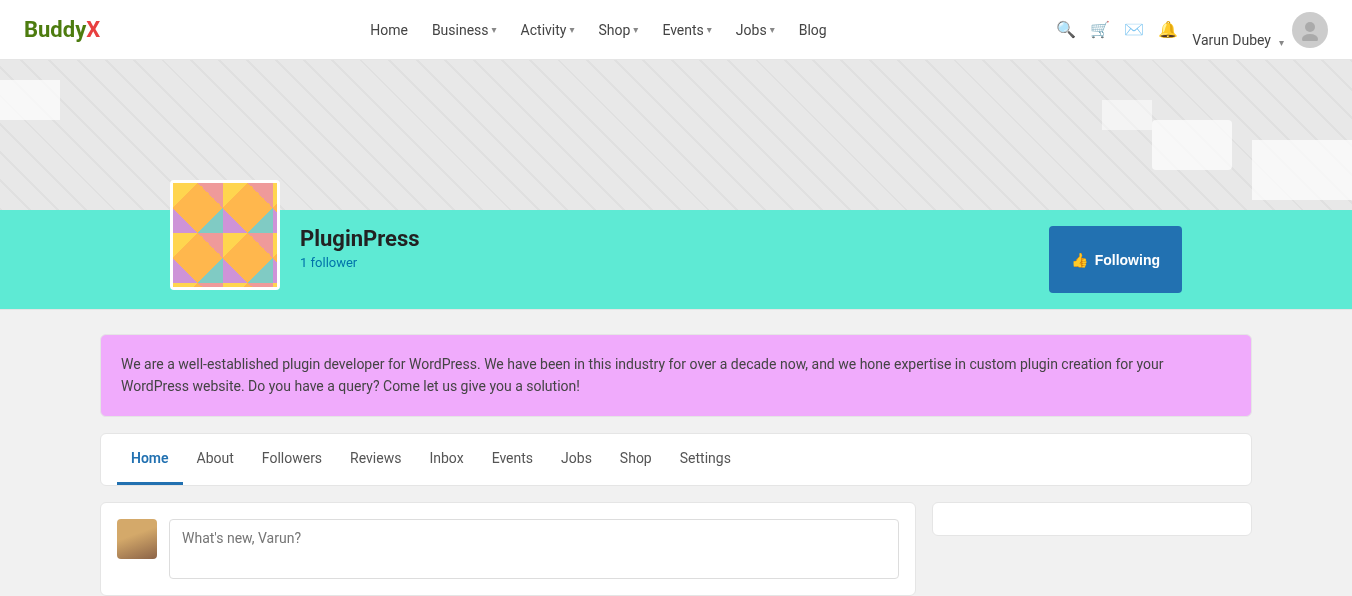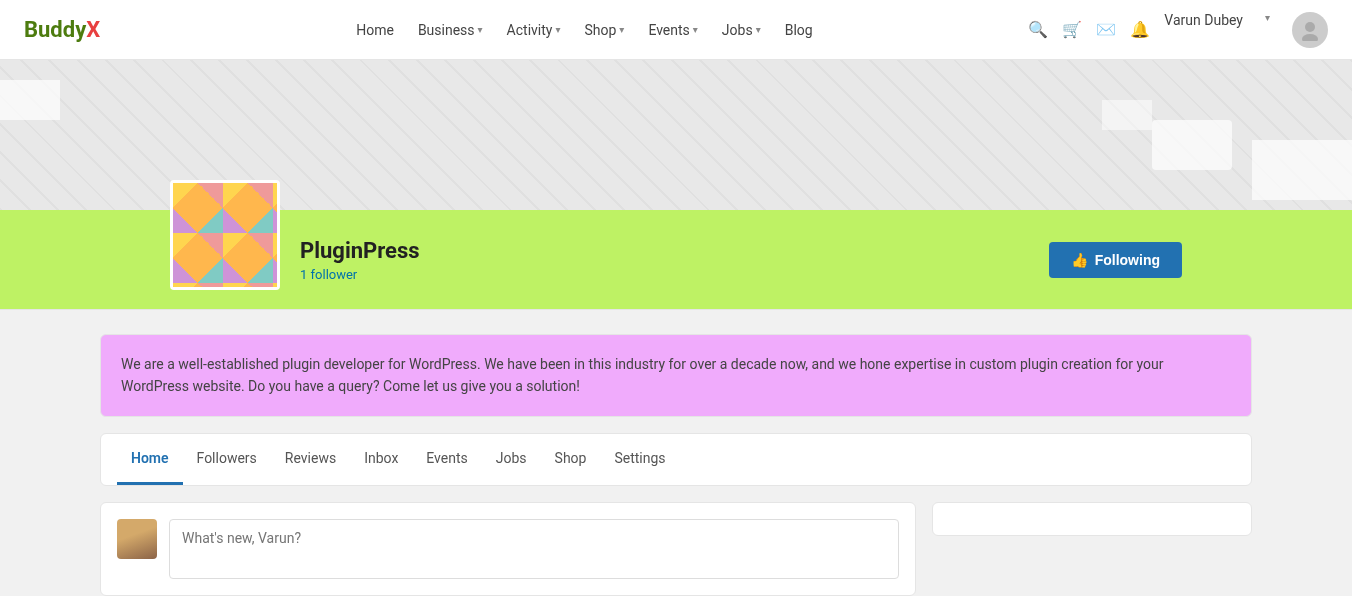--- a/index.html
+++ b/index.html
@@ -49,22 +49,22 @@
       gap: 14px;
       margin-left: auto;
     }
     .nav-icon-btn {
       cursor: pointer;
       color: #555;
       font-size: 16px;
     }
     .user-menu {
       display: flex;
-      align-items: flex-start;
-      gap: 22px;
+      align-items: flex-end;
+      gap: 8px;
       cursor: pointer;
       color: #444;
       font-size: 14px;
     }
     .user-avatar-circle {
       width: 36px;
       height: 36px;
       border-radius: 50%;
       background: #ccc;
       display: flex;
@@ -90,24 +90,23 @@
       background: #fff;
       opacity: 0.7;
     }
     .deco1 { width: 60px; height: 40px; top: 20px; left: 0; }
     .deco2 { width: 80px; height: 50px; top: 60px; right: 120px; border-radius: 4px; }
     .deco3 { width: 100px; height: 60px; bottom: 10px; right: 0; }
     .deco4 { width: 50px; height: 30px; top: 40px; right: 200px; opacity: 0.5; }
 
     
     .profile-section {
-      background: #bef264;
+      background: #5eead4;
       padding: 16px 170px 16px 170px;
       display: flex;
-      align-items: center;
       position: relative;
       min-height: 100px;
       border-bottom: 1px solid #e5e5e5;
     }
     .profile-avatar {
       width: 110px;
       height: 110px;
       border-radius: 4px;
       position: absolute;
       left: 170px;
@@ -358,20 +357,21 @@
 </div>
 
 <div class="main-content">
 
   <div class="description-box">
     <span>We are a well-established plugin developer for WordPress. We have been in this industry for over a decade now, and we hone expertise in custom plugin creation for your WordPress website. Do you have a query? Come let us give you a solution!</span>
   </div>
 
   <div class="tabs-bar">
     <div class="tab-item active">Home</div>
+    <div class="tab-item">About</div>
     <div class="tab-item">Followers</div>
     <div class="tab-item">Reviews</div>
     <div class="tab-item">Inbox</div>
     <div class="tab-item">Events</div>
     <div class="tab-item">Jobs</div>
     <div class="tab-item">Shop</div>
     <div class="tab-item">Settings</div>
   </div>
 
   <div class="two-col">

